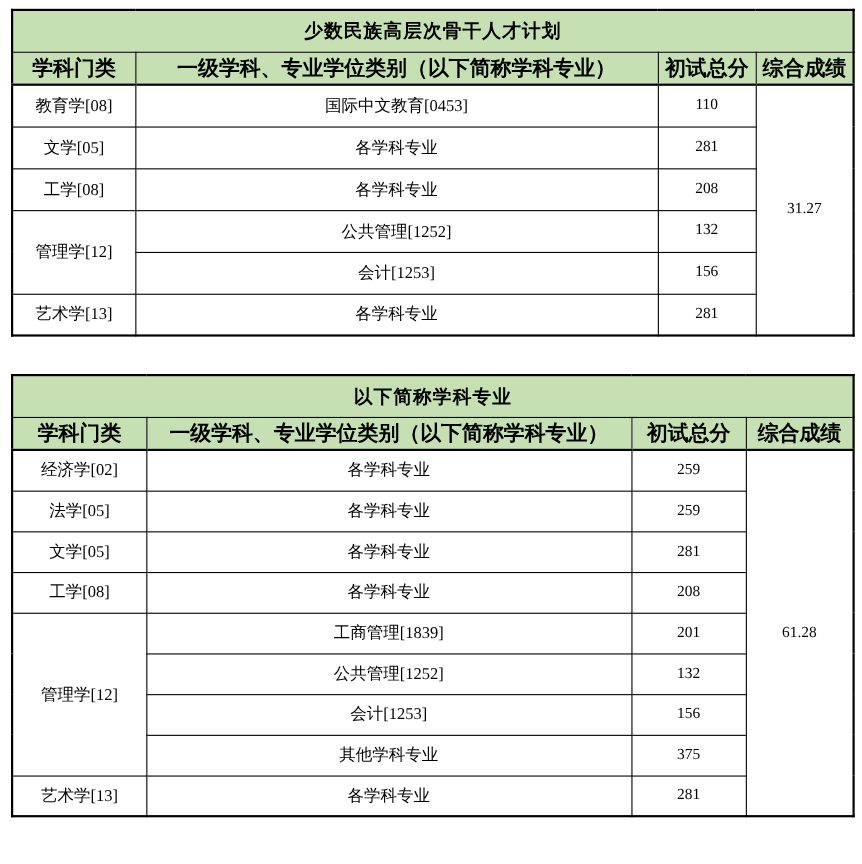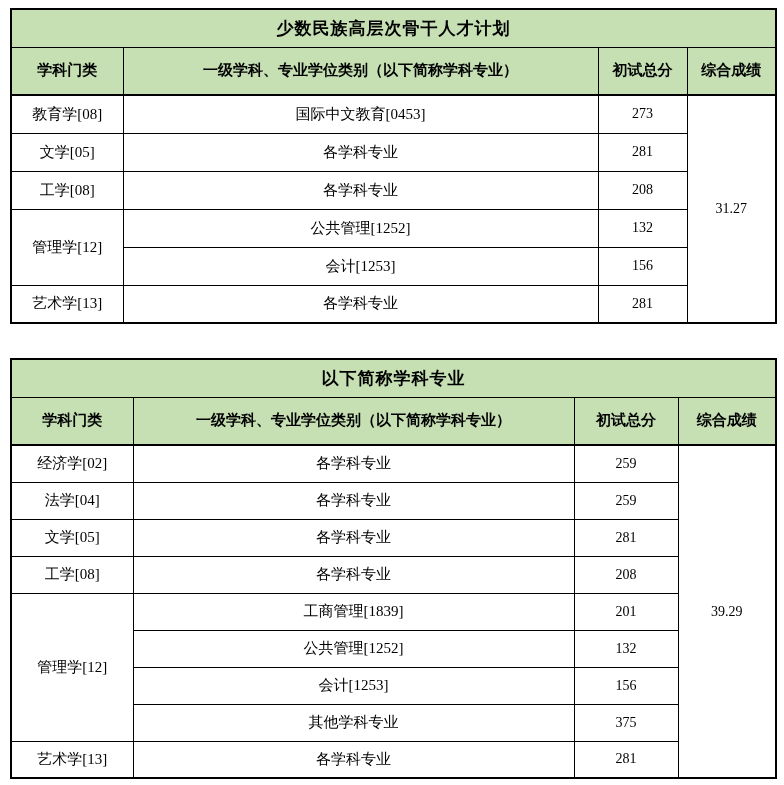--- a/index.html
+++ b/index.html
@@ -43,25 +43,25 @@
   }
   .title-cell{
     height:38px;
     background:var(--header-fill);
     font-family:"Liberation Sans","DejaVu Sans",sans-serif;
     font-weight:bold;
     font-size:17px;
     letter-spacing:1px;
   }
   .header-row th{
-    height:48px;
+    height:30px;
     background:var(--header-fill);
     font-family:Liberation Serif, serif;
     font-weight:bold;
-    font-size:15px;
+    font-size:19px;
     border-bottom:2px solid var(--border-color);
   }
   table.t1 tbody tr{height:38px;}
   table.t2 tbody tr{height:37px;}
   tbody td{font-size:15px;}
   td.score-cell, td.composite-cell{
     font-size:14px;
     font-family:"Liberation Serif","DejaVu Serif",serif;
   }
 </style>
@@ -84,21 +84,21 @@
           <th>学科门类</th>
           <th>一级学科、专业学位类别（以下简称学科专业）</th>
           <th>初试总分</th>
           <th>综合成绩</th>
         </tr>
     </thead>
     <tbody>
         <tr>
           <td class="category-cell" rowspan="1">教育学[08]</td>
           <td class="major-cell">国际中文教育[0453]</td>
-          <td class="score-cell">273</td>
+          <td class="score-cell">110</td>
           <td class="composite-cell" rowspan="6">31.27</td>
         </tr>
         <tr>
           <td class="category-cell" rowspan="1">文学[05]</td>
           <td class="major-cell">各学科专业</td>
           <td class="score-cell">281</td>
         </tr>
         <tr>
           <td class="category-cell" rowspan="1">工学[08]</td>
           <td class="major-cell">各学科专业</td>
@@ -137,24 +137,24 @@
           <th>一级学科、专业学位类别（以下简称学科专业）</th>
           <th>初试总分</th>
           <th>综合成绩</th>
         </tr>
     </thead>
     <tbody>
         <tr>
           <td class="category-cell" rowspan="1">经济学[02]</td>
           <td class="major-cell">各学科专业</td>
           <td class="score-cell">259</td>
-          <td class="composite-cell" rowspan="9">39.29</td>
+          <td class="composite-cell" rowspan="9">61.28</td>
         </tr>
         <tr>
-          <td class="category-cell" rowspan="1">法学[04]</td>
+          <td class="category-cell" rowspan="1">法学[05]</td>
           <td class="major-cell">各学科专业</td>
           <td class="score-cell">259</td>
         </tr>
         <tr>
           <td class="category-cell" rowspan="1">文学[05]</td>
           <td class="major-cell">各学科专业</td>
           <td class="score-cell">281</td>
         </tr>
         <tr>
           <td class="category-cell" rowspan="1">工学[08]</td>

